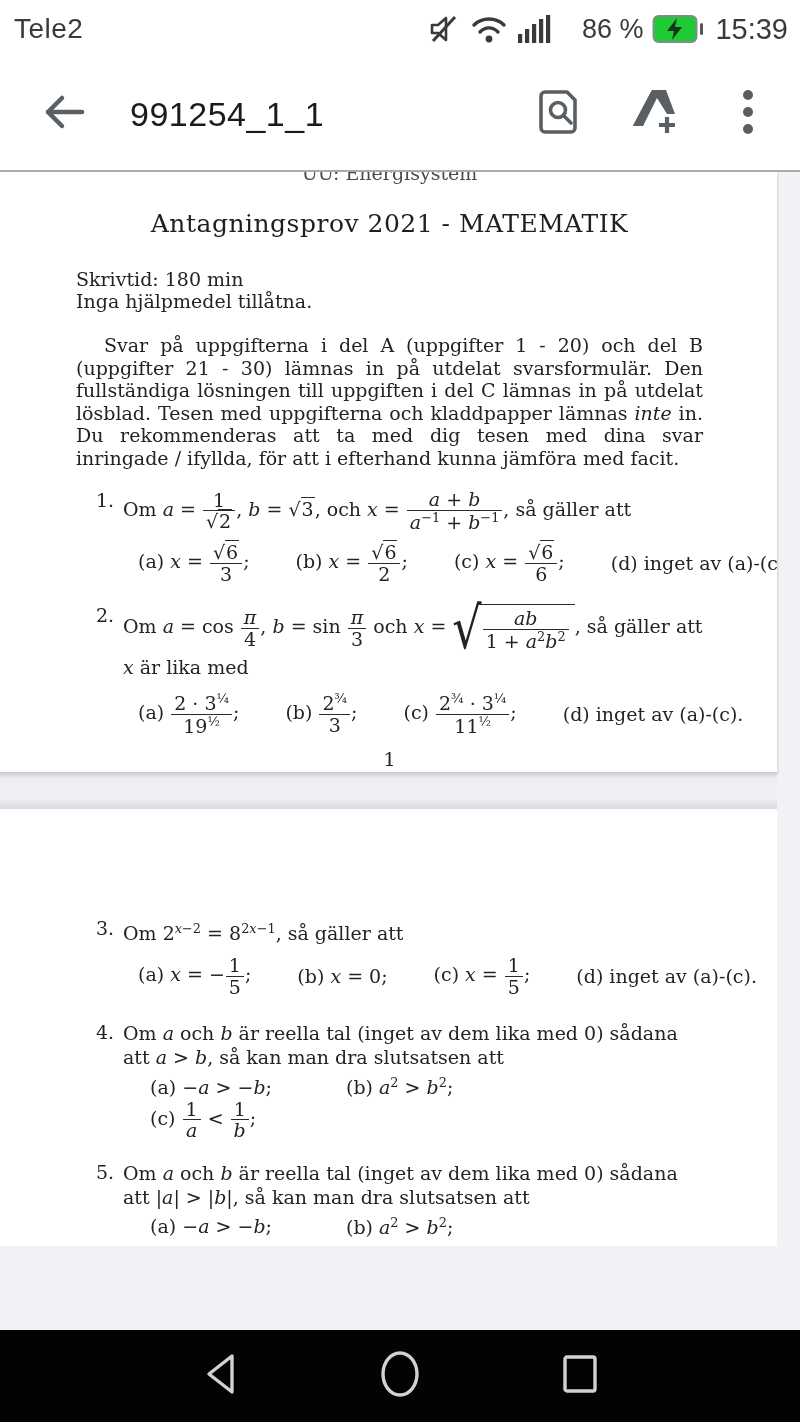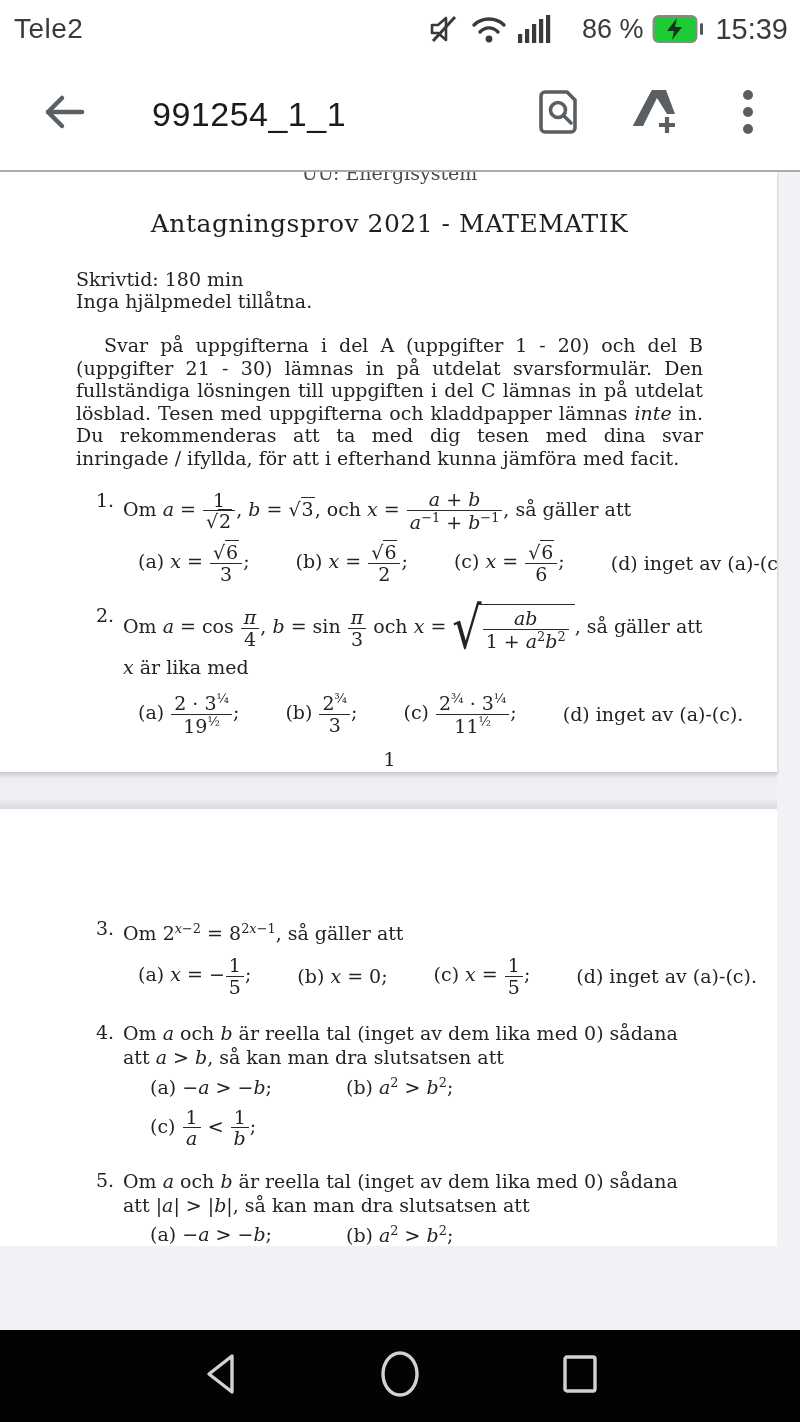--- a/index.html
+++ b/index.html
@@ -12,21 +12,21 @@
     padding:0 12px 0 14px;box-sizing:border-box;background:#fff;}
   .carrier{font-size:28px;color:#3a3a3a;letter-spacing:.5px;text-align:right;}
   .status-right{display:flex;align-items:center;gap:9px;}
   .status-right svg{display:block;}
   .batt-pct{font-size:27px;color:#3a3a3a;margin-left:20px;}
   .clock{font-size:29px;color:#3a3a3a;margin-left:2px;}
   
   .toolbar{height:112px;display:flex;align-items:center;background:#fff;
     padding:0 26px 0 38px;box-sizing:border-box;}
   .back-btn{width:52px;height:52px;flex:none;display:flex;align-items:center;justify-content:center;cursor:pointer;}
-  .doc-title{font-size:34px;color:#1b1b1b;margin-left:62px;flex:1;letter-spacing:.5px;
+  .doc-title{font-size:34px;color:#1b1b1b;margin-left:40px;flex:1;letter-spacing:.5px;
     white-space:nowrap;overflow:hidden;}
   .tb-actions{display:flex;align-items:center;gap:42px;}
   .tb-btn{width:52px;height:52px;display:flex;align-items:center;justify-content:center;cursor:pointer;}
   
   .docarea{height:1160px;background:#f1f2f5;overflow:hidden;position:relative;
     border-top:2px solid #ababab;}
   .page{width:777px;background:#fff;box-sizing:border-box;overflow:hidden;
     font-family:"DejaVu Serif","Liberation Serif",serif;color:#232323;font-size:19px;}
   .page1{height:600px;padding:0 74px 0 76px;box-shadow:0 2px 3px rgba(0,0,0,.25);}
   .pagegap{height:37px;width:777px;
@@ -38,21 +38,21 @@
   .para{margin-top:22px;text-align:justify;text-indent:28px;line-height:22.5px;}
   .para.sec{margin-top:15px;}
   .prob{display:flex;margin-top:20px;margin-left:20px;align-items:flex-start;}
   .prob .pnum{flex:none;width:27px;}
   .prob .pbody{flex:1;line-height:24px;}
   .prob.tall .pbody{line-height:30px;}
   .opts{display:flex;align-items:center;margin-left:62px;margin-top:10px;gap:0;}
   .opts .opt{margin-right:46px;white-space:nowrap;}
   .opts .opt:last-child{margin-right:0;}
   .optsgrid{display:grid;grid-template-columns:196px auto;margin-left:74px;margin-top:6px;
-    row-gap:8px;align-items:center;}
+    align-items:center;}
   .optsgrid .opt{white-space:nowrap;}
   .pagenum{text-align:center;margin-top:12px;}
   
   .fr{display:inline-block;text-align:center;vertical-align:middle;line-height:1.08;padding:0 1px;}
   .fr .nu{display:block;padding:0 3px;}
   .fr .de{display:block;border-top:1.3px solid #2a2a2a;padding:0 3px;}
   .sq{white-space:nowrap;}
   .sq .ov{border-top:1.3px solid #2a2a2a;padding:0 1px;}
   sup{font-size:68%;}
   i{font-style:italic;}

